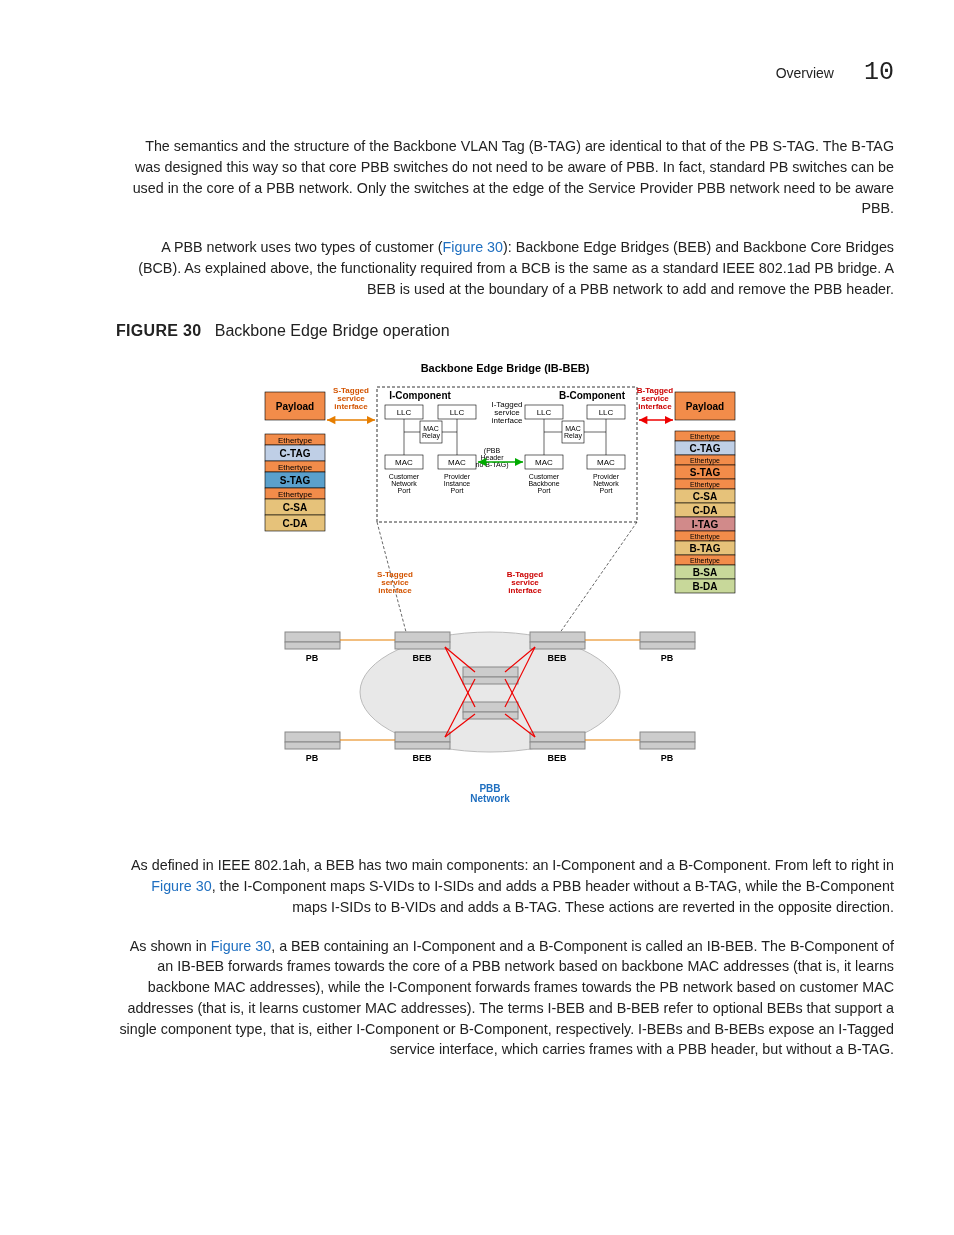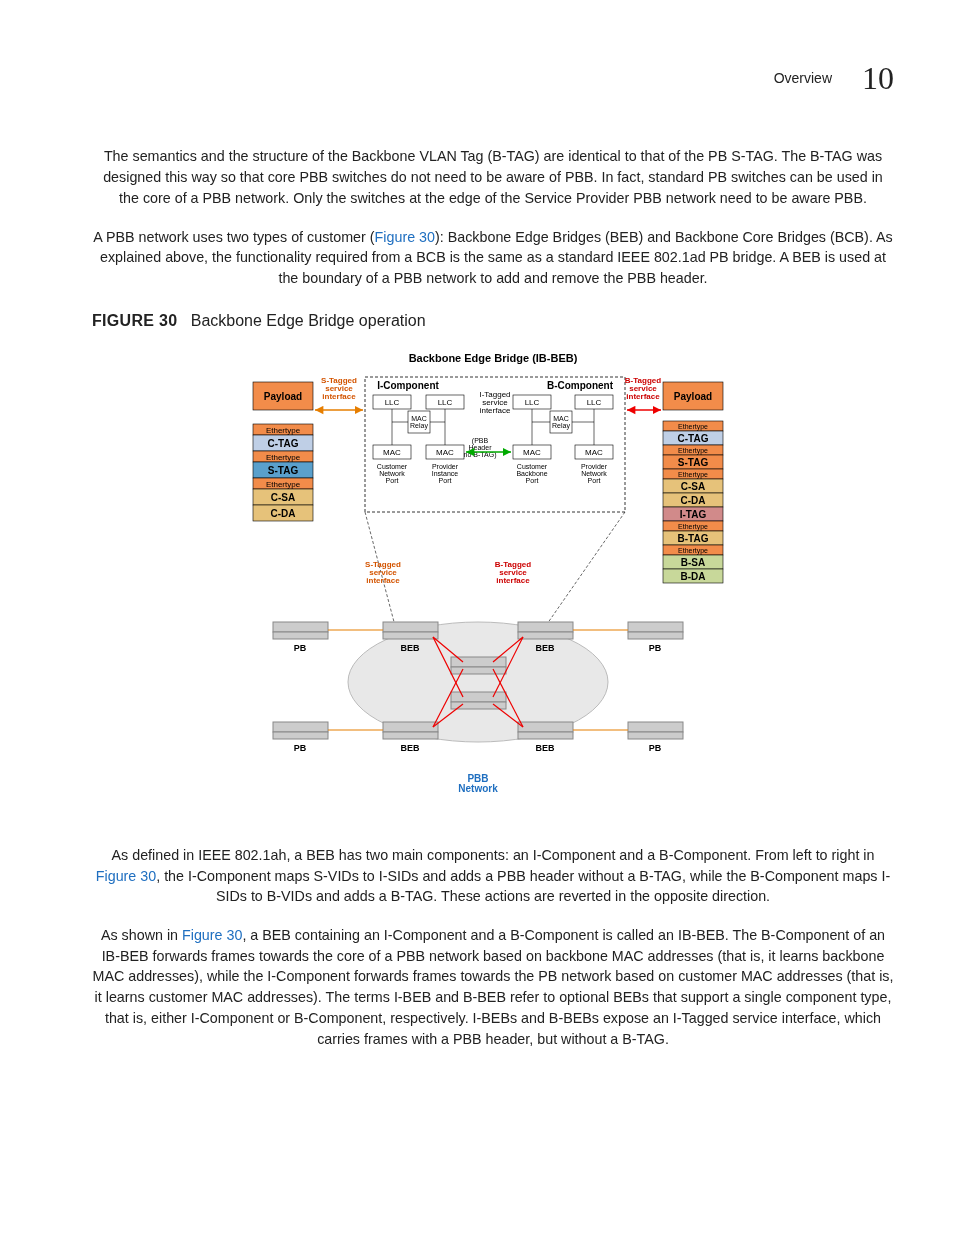--- a/index.html
+++ b/index.html
@@ -1,20 +1,20 @@
 <!DOCTYPE html>
 <html><head>
 <meta charset="utf-8">
 <style>
 html,body{margin:0;padding:0;background:#fff;font-family:Arial,Helvetica,sans-serif;color:#222;font-size:14.3px;line-height:1.45}
-.page{width:954px;min-height:1235px;margin:0 auto;position:relative;box-sizing:border-box;padding:55px 60px 40px 92px}
+.page{width:954px;min-height:1235px;margin:0 auto;position:relative;box-sizing:border-box;padding:55px 60px 40px 116px}
 .hdr{display:flex;justify-content:flex-end;align-items:center;gap:30px;margin-bottom:45px}
 .hdr .ov{font-size:14px}
-.hdr .ch{font-size:32px;font-family:Liberation Serif, serif}
-.para{margin:0 0 18px 0;text-align:center}
+.hdr .ch{font-size:25px;font-family:Liberation Mono, monospace}
+.para{margin:0 0 18px 0;text-align:right}
 a.figref{color:#1f6fc0;text-decoration:none}
 .figline{margin:20px 0 15px 0;font-size:16px}
 .figline b{letter-spacing:.3px}
 .figwrap{margin:10px 0 28px 0;text-align:center}
 .figwrap svg{display:block;margin:0 auto}
 </style>
 </head>
 <body>
 
 <div class="page">

